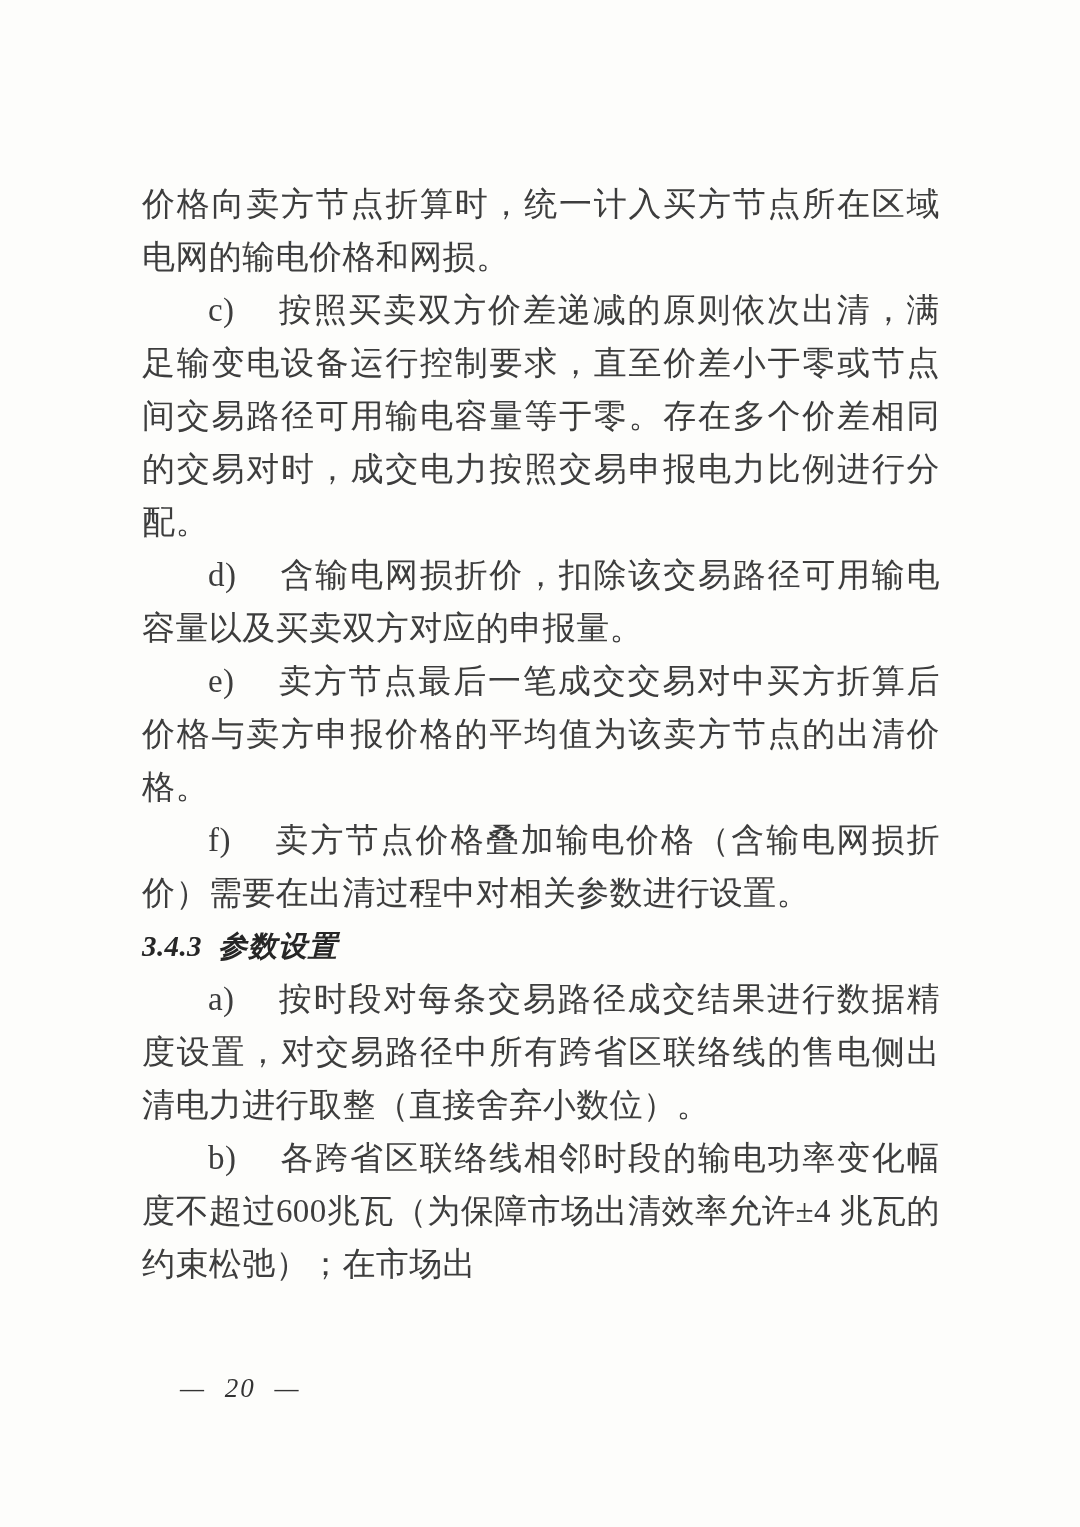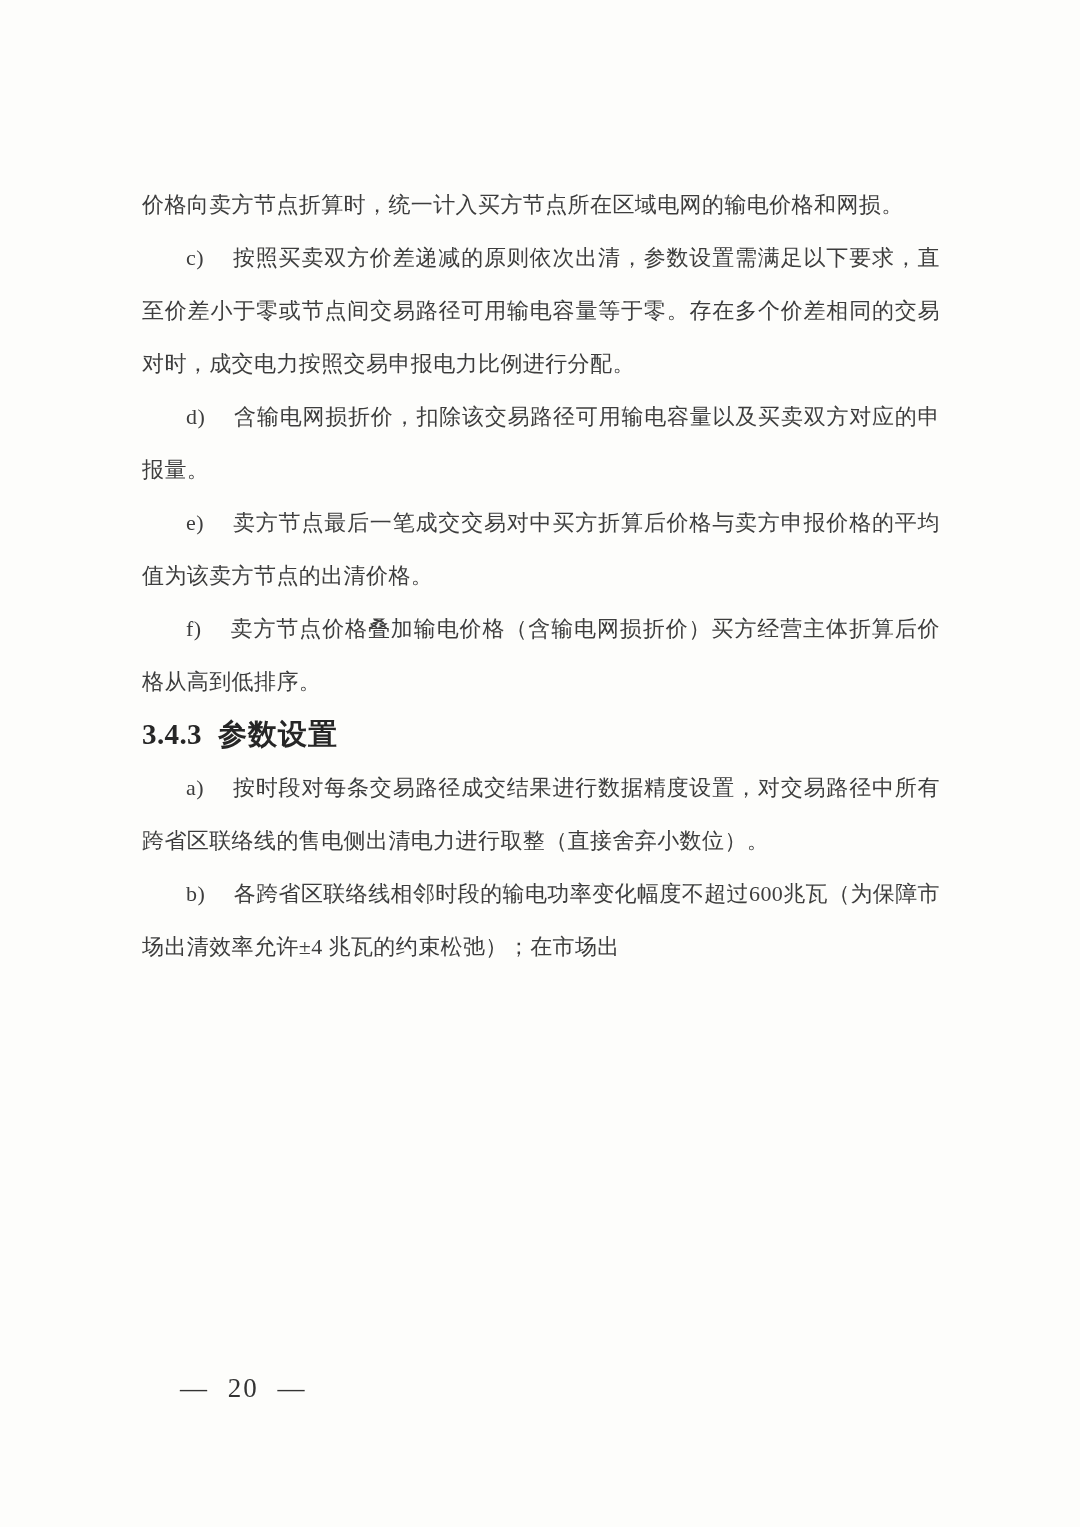--- a/index.html
+++ b/index.html
@@ -18,21 +18,21 @@
     box-sizing: border-box;
   }
   .content {
     position: absolute;
     left: 142px;
     top: 178px;
     width: 798px;
   }
   .para {
     margin: 0;
-    font-size: 22px;
+    font-size: 33px;
     line-height: 53px;
     text-align: justify;
     text-justify: inter-ideograph;
     letter-spacing: 0.4px;
     word-break: break-all;
   }
   .para.indented,
   .para.list-item {
     text-indent: 2em;
   }
@@ -40,48 +40,50 @@
     display: inline;
     margin-right: 1.3em;
   }
   .heading {
     margin: 0;
     font-size: 29px;
     line-height: 53px;
     font-weight: bold;
     color: #262626;
     letter-spacing: 0.4px;
+    font-style: italic;
   }
   .heading .h-num {
     font-family: "Liberation Serif", "DejaVu Serif", serif;
     margin-right: 0.55em;
   }
   .heading .h-title {
     font-family: "Liberation Sans", "DejaVu Sans", sans-serif;
     letter-spacing: 1px;
   }
   .footer {
     position: absolute;
     left: 180px;
     top: 1362px;
     font-size: 27px;
     line-height: 53px;
     color: #333333;
     letter-spacing: 2px;
     word-spacing: 10px;
+    font-style: italic;
   }
 </style>
 </head>
 <body>
 
 <div class="page">
   <div class="content">
       <p class="para">价格向卖方节点折算时，统一计入买方节点所在区域电网的输电价格和网损。</p>
-      <p class="para list-item"><span class="li-label">c)</span><span class="li-text">按照买卖双方价差递减的原则依次出清，参数设置需满足以下要求，直至价差小于零或节点间交易路径可用输电容量等于零。存在多个价差相同的交易对时，成交电力按照交易申报电力比例进行分配。</span></p>
+      <p class="para list-item"><span class="li-label">c)</span><span class="li-text">按照买卖双方价差递减的原则依次出清，满足输变电设备运行控制要求，直至价差小于零或节点间交易路径可用输电容量等于零。存在多个价差相同的交易对时，成交电力按照交易申报电力比例进行分配。</span></p>
       <p class="para list-item"><span class="li-label">d)</span><span class="li-text">含输电网损折价，扣除该交易路径可用输电容量以及买卖双方对应的申报量。</span></p>
       <p class="para list-item"><span class="li-label">e)</span><span class="li-text">卖方节点最后一笔成交交易对中买方折算后价格与卖方申报价格的平均值为该卖方节点的出清价格。</span></p>
-      <p class="para list-item"><span class="li-label">f)</span><span class="li-text">卖方节点价格叠加输电价格（含输电网损折价）买方经营主体折算后价格从高到低排序。</span></p>
+      <p class="para list-item"><span class="li-label">f)</span><span class="li-text">卖方节点价格叠加输电价格（含输电网损折价）需要在出清过程中对相关参数进行设置。</span></p>
       <h3 class="heading"><span class="h-num">3.4.3</span><span class="h-title">参数设置</span></h3>
       <p class="para list-item"><span class="li-label">a)</span><span class="li-text">按时段对每条交易路径成交结果进行数据精度设置，对交易路径中所有跨省区联络线的售电侧出清电力进行取整（直接舍弃小数位）。</span></p>
       <p class="para list-item"><span class="li-label">b)</span><span class="li-text">各跨省区联络线相邻时段的输电功率变化幅度不超过600兆瓦（为保障市场出清效率允许±4 兆瓦的约束松弛）；在市场出</span></p>
     </div>
   <div class="footer">— 20 —</div>
 </div>
 
 </body></html>

